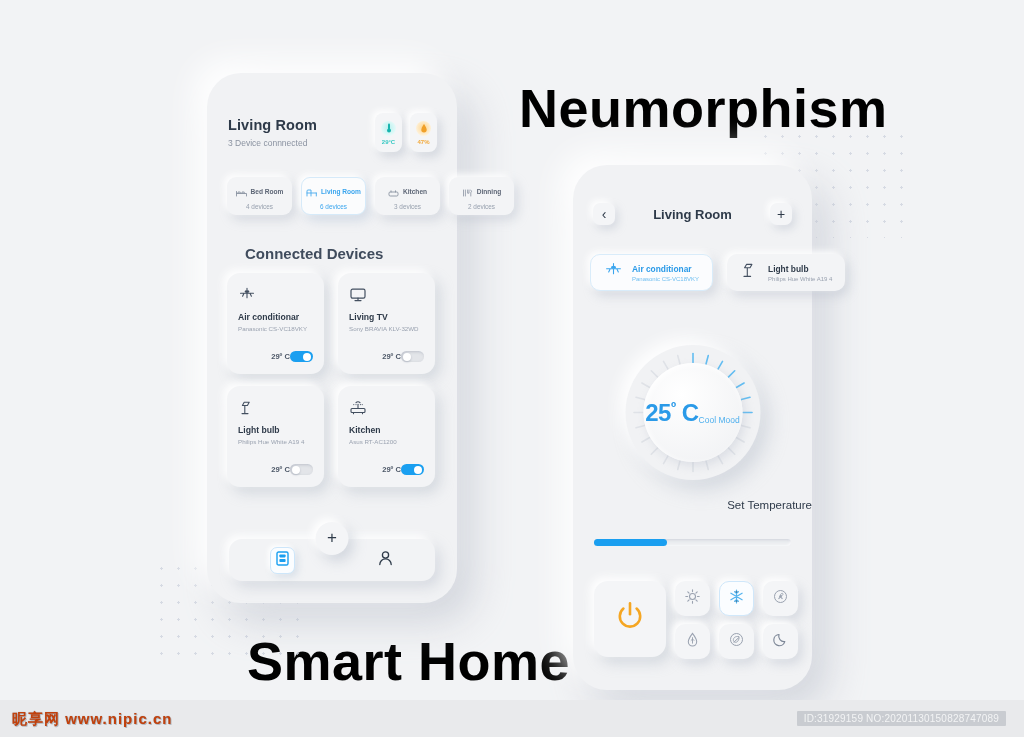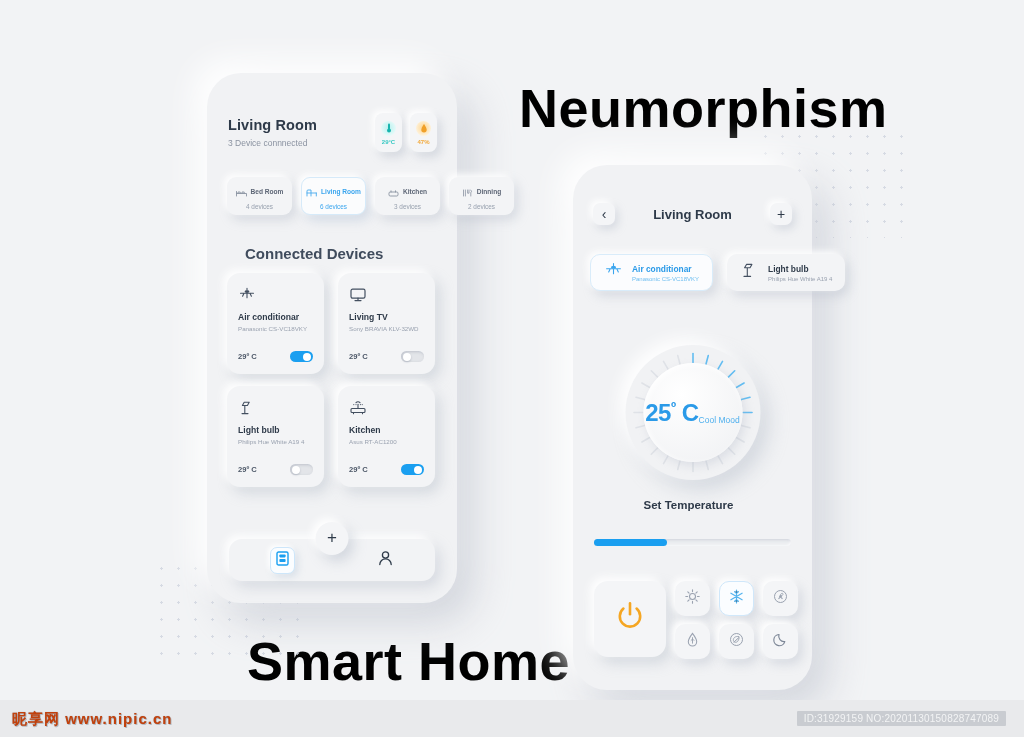--- a/index.html
+++ b/index.html
@@ -87,21 +87,21 @@
     display: grid; grid-template-columns: 97px 97px; gap: 12px 14px;
   }
   .dev-card {
     width: 97px; height: 101px; border-radius: 13px; background: #f3f4f6;
     box-shadow: -4px -4px 9px rgba(255,255,255,.95), 5px 6px 14px rgba(172,180,194,.42);
     padding: 12px 11px 0 11px; position: relative;
   }
   .dev-icon { height: 20px; display: flex; align-items: center; }
   .dev-name { font-size: 8.6px; font-weight: 700; color: #2e3a49; margin-top: 7px; }
   .dev-model { font-size: 6.2px; color: #9aa2b0; margin-top: 3px; }
-  .dev-foot { position: absolute; left: 11px; right: 11px; bottom: 12px; display: flex; align-items: center; justify-content: space-between; }
+  .dev-foot { position: absolute; left: 11px; right: 11px; bottom: 12px; display: flex; align-items: center; justify-content: flex-end; }
   .dev-temp { font-size: 7.6px; color: #4c5767; font-weight: 600; }
   .toggle { width: 23px; height: 11px; border-radius: 6px; position: relative; }
   .toggle.on  { background: #1a9ff0; }
   .toggle.off { background: #e3e5e9; box-shadow: inset 1px 1px 3px rgba(165,172,185,.6); }
   .knob { position: absolute; top: 1.5px; width: 8px; height: 8px; border-radius: 50%; background: #fff; }
   .toggle.on .knob  { right: 2px; }
   .toggle.off .knob { left: 2px; box-shadow: 0 1px 2px rgba(150,158,172,.6); }
 
   .navbar {
     position: absolute; left: 22px; bottom: 22px; width: 206px; height: 42px;
@@ -154,21 +154,21 @@
   .dial-inner {
     position: absolute; left: 18px; top: 18px; right: 18px; bottom: 18px; border-radius: 50%;
     background: radial-gradient(circle at 38% 32%, #ffffff 0%, #f2f3f5 80%);
     box-shadow: inset 2px 2px 6px rgba(255,255,255,.95), 3px 4px 10px rgba(172,180,194,.30);
     display: flex; align-items: center; justify-content: center;
   }
   .dial-temp { font-size: 24px; font-weight: 700; color: #2a9ae8; letter-spacing: -.5px; line-height: 1; }
   .dial-temp sup { font-size: 14px; }
   .dial-mood { font-size: 8.5px; color: #4fb0ee; margin-top: 14px; }
 
-  .set-label { position: absolute; left: 0; right: 8px; top: 334px; text-align: center; font-size: 11.5px; font-weight: 700; color: #2e3a49; }
+  .set-label { position: absolute; left: 0; right: 0; top: 334px; text-align: right; font-size: 11.5px; font-weight: 400; color: #2e3a49; }
 
   .slider {
     position: absolute; left: 21px; right: 21px; top: 374px; height: 7px; border-radius: 4px;
     background: #eceef1; box-shadow: inset 1px 1px 3px rgba(168,176,190,.45), inset -1px -1px 2px #fff;
   }
   .slider-fill { height: 100%; border-radius: 4px; background: #1a9ff0; }
 
   .power-btn {
     position: absolute; left: 21px; top: 416px; width: 72px; height: 76px; border-radius: 14px; background: #f4f5f7;
     box-shadow: -4px -4px 10px rgba(255,255,255,1), 5px 6px 14px rgba(172,180,194,.42);

